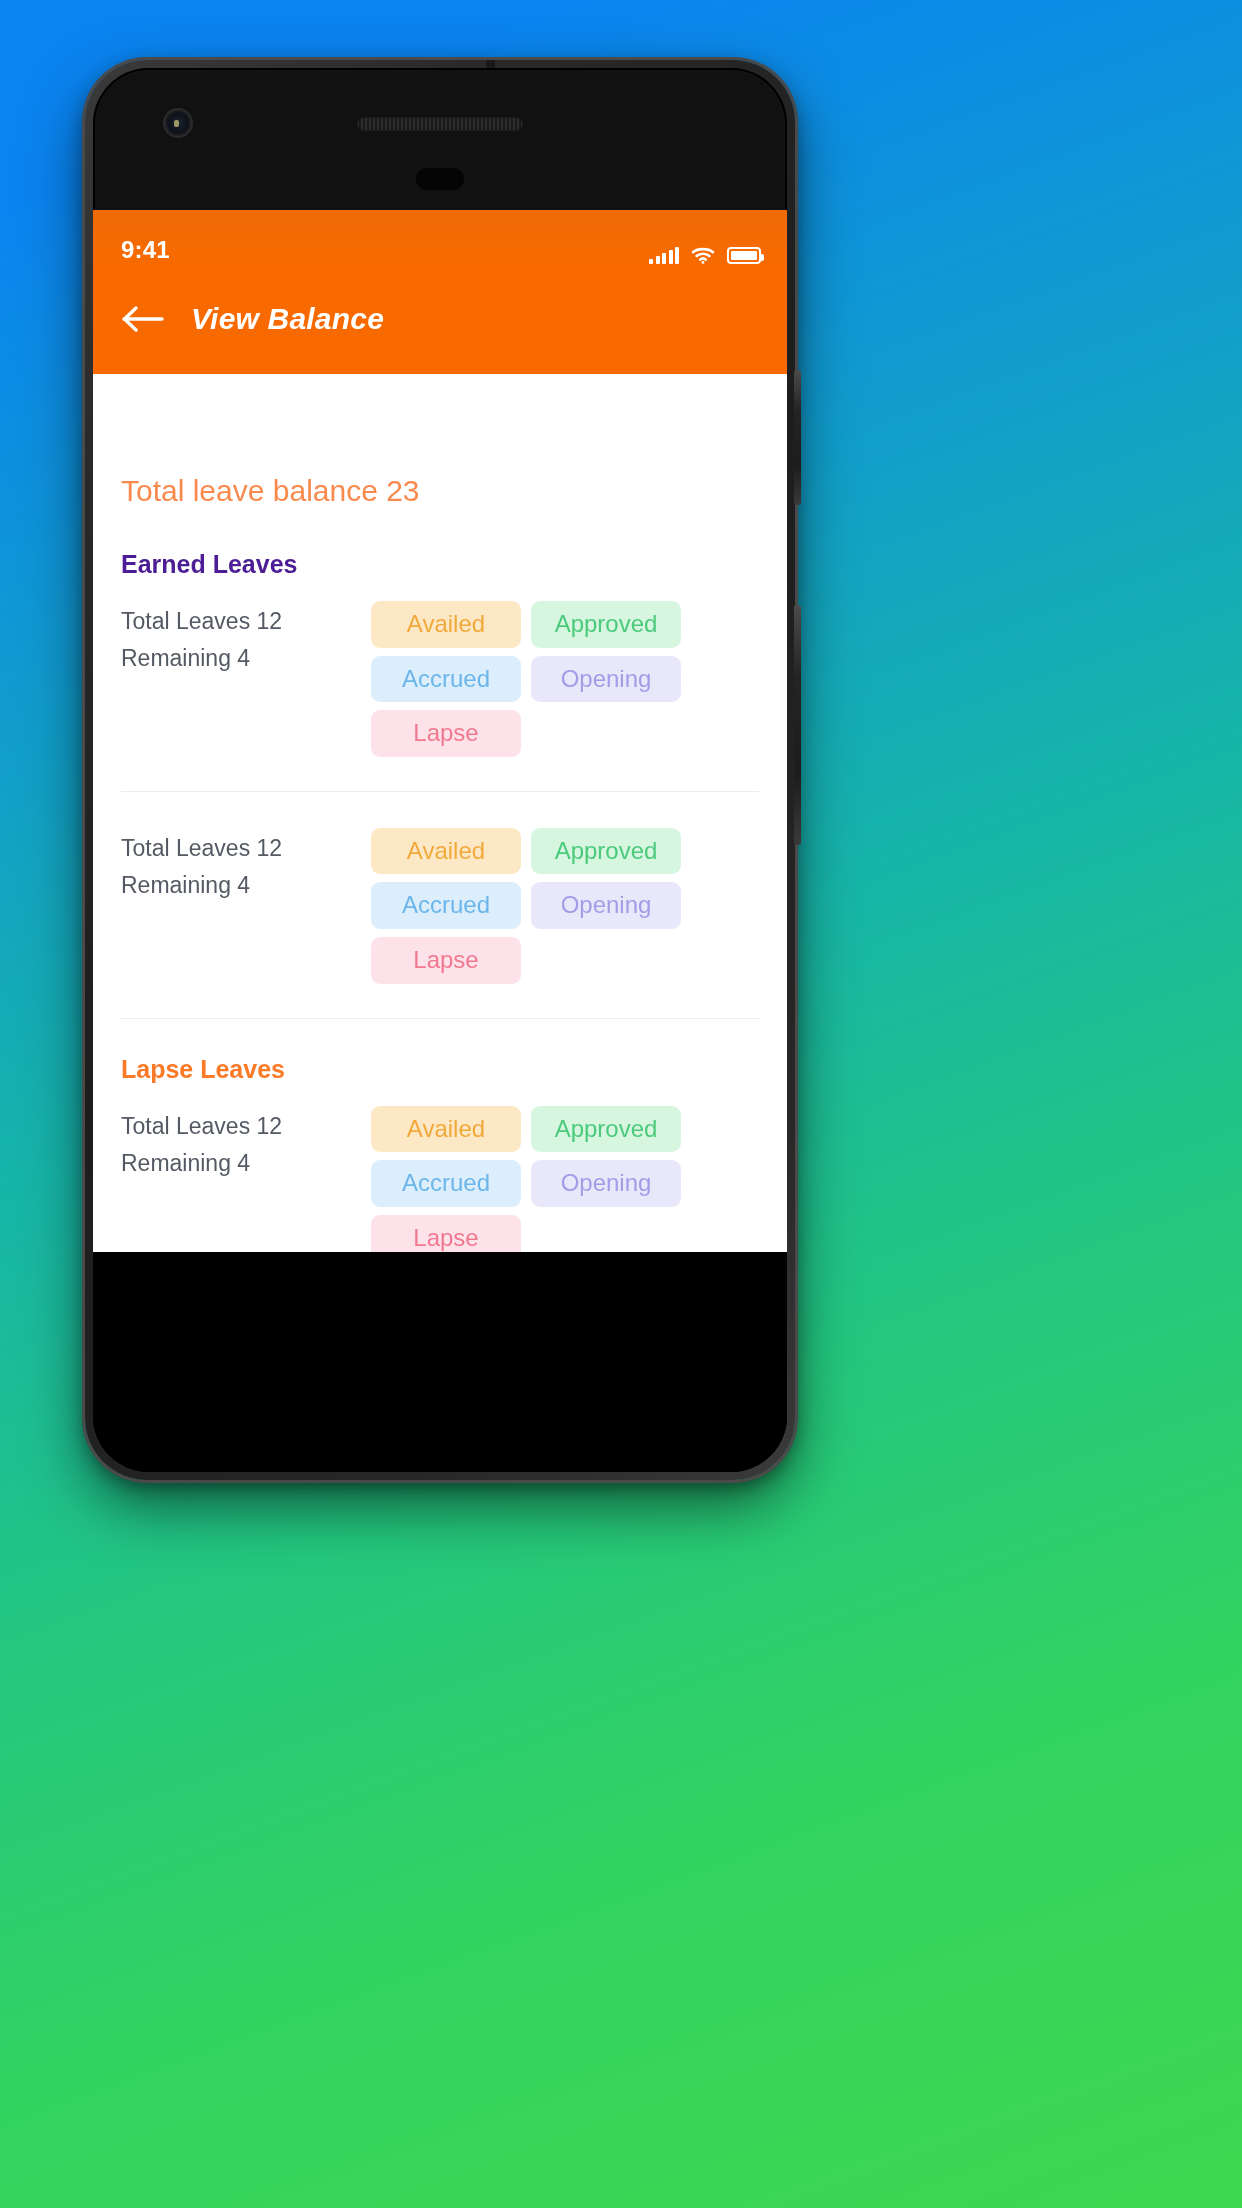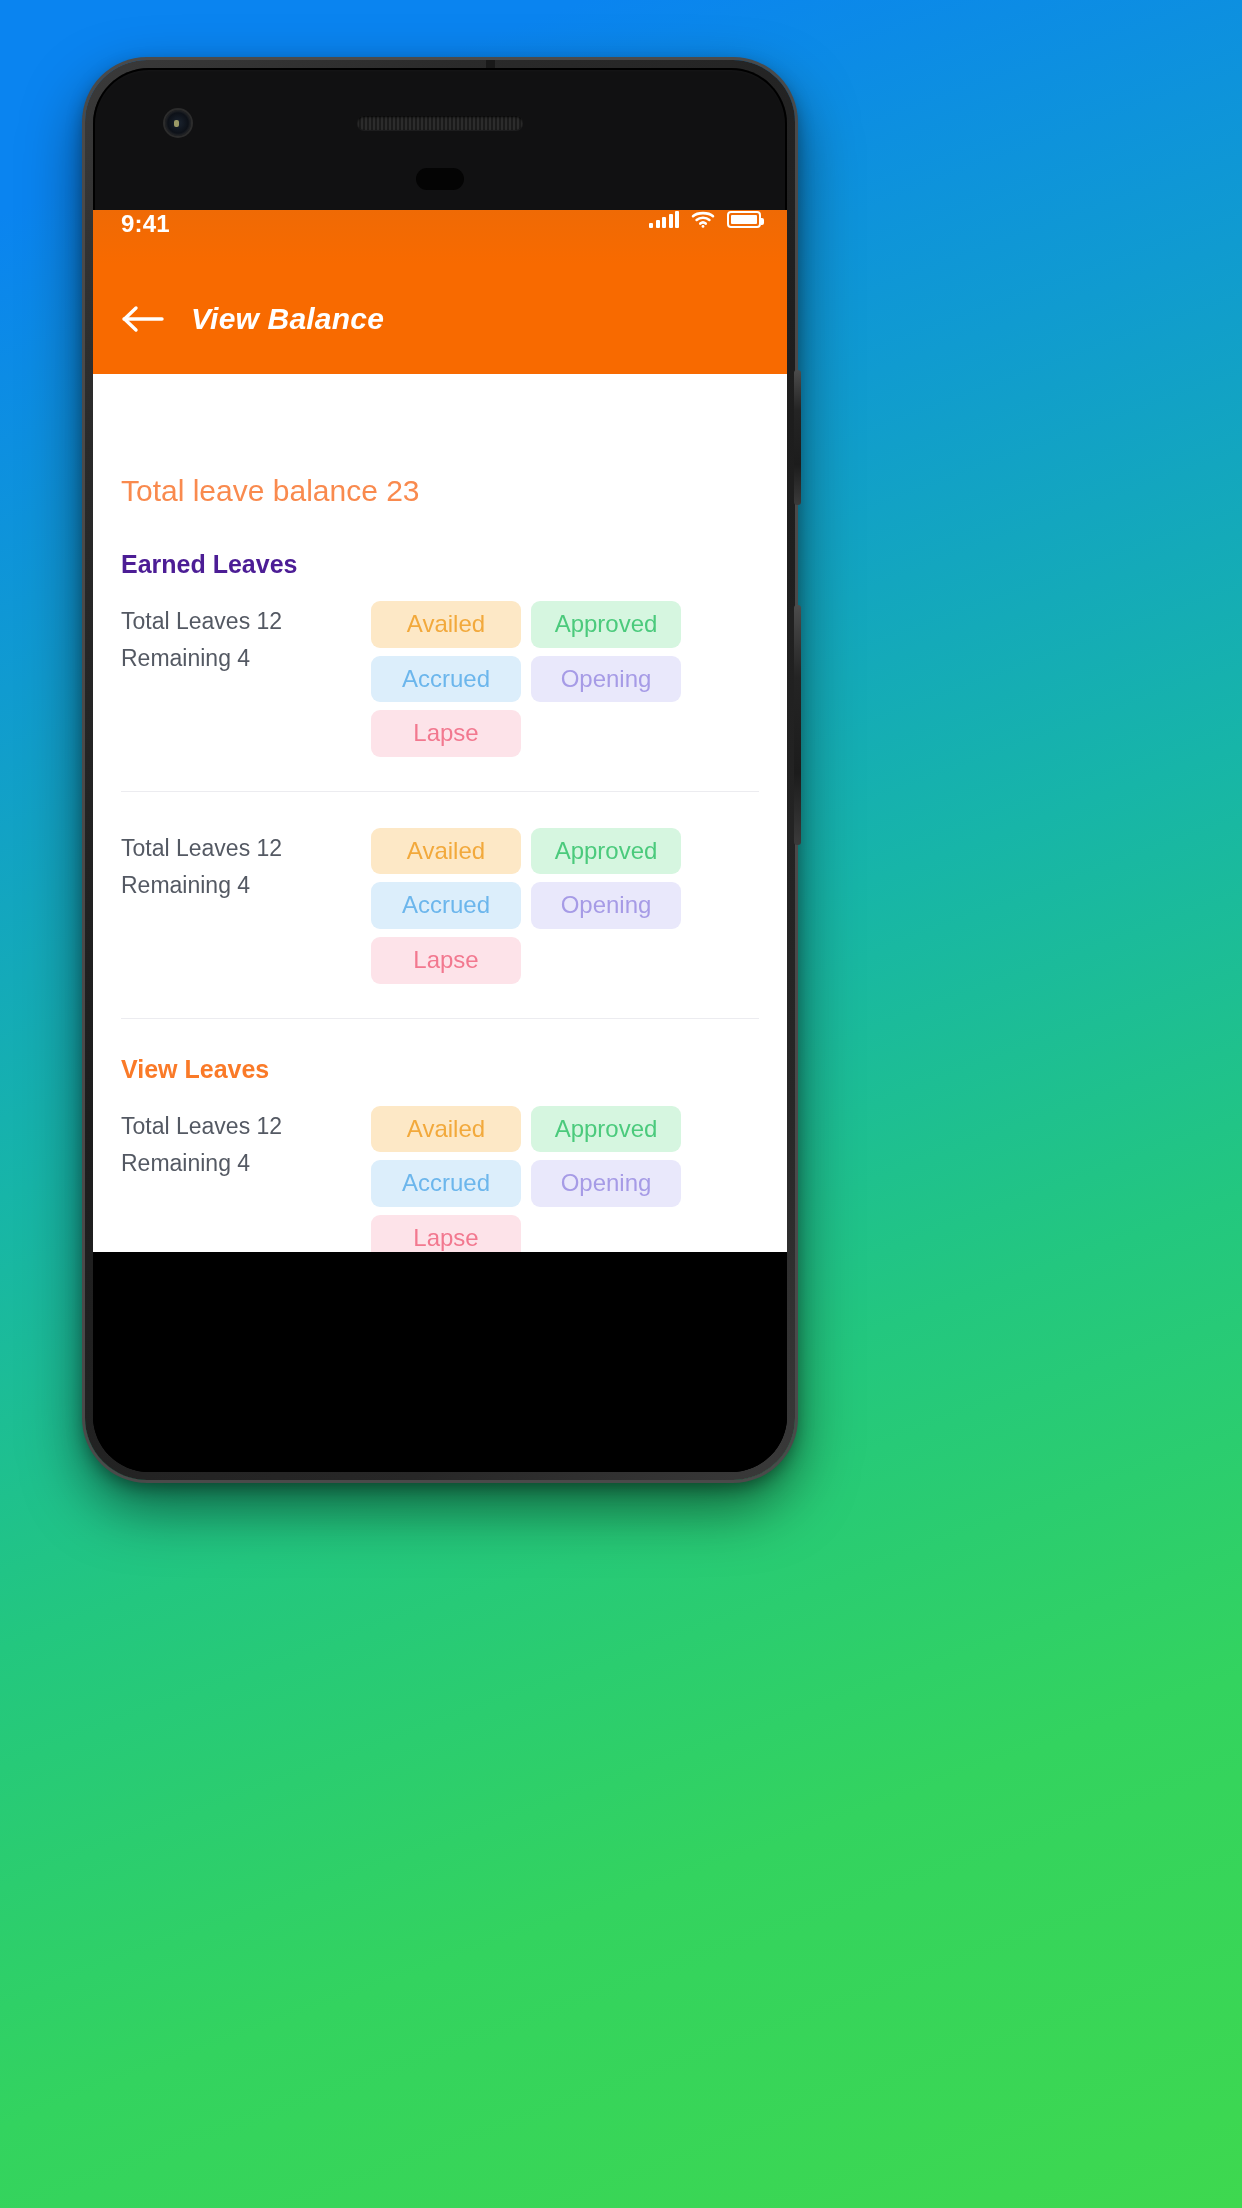--- a/index.html
+++ b/index.html
@@ -124,21 +124,21 @@
     background: #ffffff;
     overflow: hidden;
   }
 
   
   .statusbar {
     height: 54px;
     background: #f26a00;
     background: linear-gradient(180deg,#ef6a05 0%, #f86a00 100%);
     display: flex;
-    align-items: flex-start;
+    align-items: flex-end;
     justify-content: space-between;
     padding: 0 26px 0 28px;
     box-sizing: border-box;
   }
   .status-time {
     color: #ffffff;
     font-size: 24px;
     font-weight: bold;
     letter-spacing: .2px;
   }
@@ -359,21 +359,21 @@
                     <div class="chip availed" style="background: rgb(253, 232, 198); color: rgb(242, 169, 60);">Availed</div>
                     <div class="chip approved" style="background: rgb(214, 246, 224); color: rgb(75, 202, 124);">Approved</div>
                     <div class="chip accrued" style="background: rgb(220, 238, 251); color: rgb(108, 182, 236);">Accrued</div>
                     <div class="chip opening" style="background: rgb(233, 232, 251); color: rgb(166, 155, 230);">Opening</div>
                     <div class="chip lapse" style="background: rgb(253, 227, 233); color: rgb(242, 120, 143);">Lapse</div>
                   </div>
                 </div>
                 <div class="section-divider"></div>
               </div>
               <div class="section">
-                <div class="section-title" style="color: rgb(250, 122, 40);">View Leaves</div>
+                <div class="section-title" style="color: rgb(250, 122, 40);">Lapse Leaves</div>
                 <div class="section-body">
                   <div class="stats">
                     <div class="stat-line">Total Leaves 12</div>
                     <div class="stat-line">Remaining 4</div>
                   </div>
                   <div class="chips">
                     <div class="chip availed" style="background: rgb(253, 232, 198); color: rgb(242, 169, 60);">Availed</div>
                     <div class="chip approved" style="background: rgb(214, 246, 224); color: rgb(75, 202, 124);">Approved</div>
                     <div class="chip accrued" style="background: rgb(220, 238, 251); color: rgb(108, 182, 236);">Accrued</div>
                     <div class="chip opening" style="background: rgb(233, 232, 251); color: rgb(166, 155, 230);">Opening</div>

